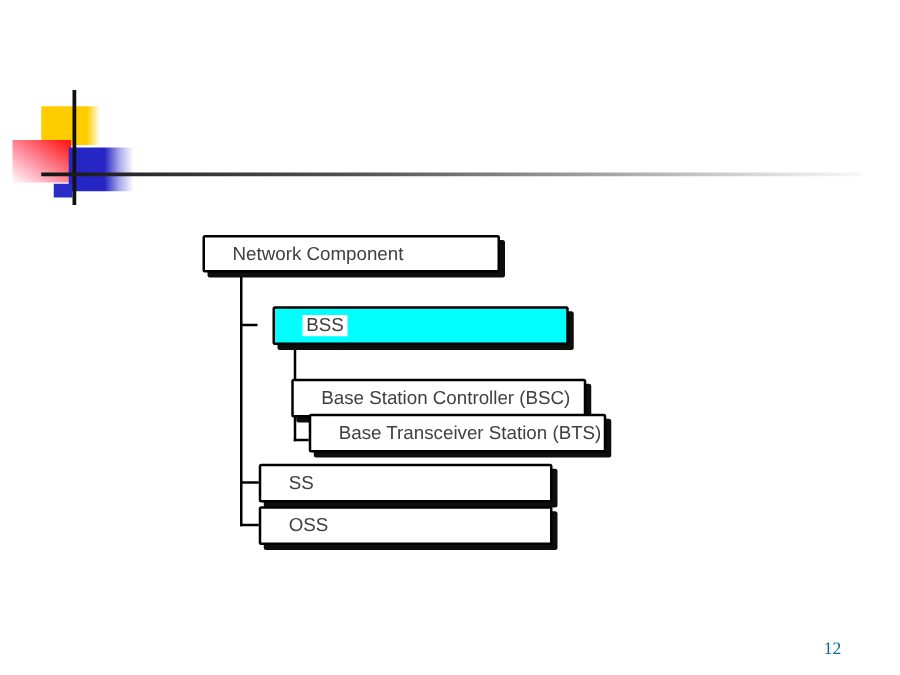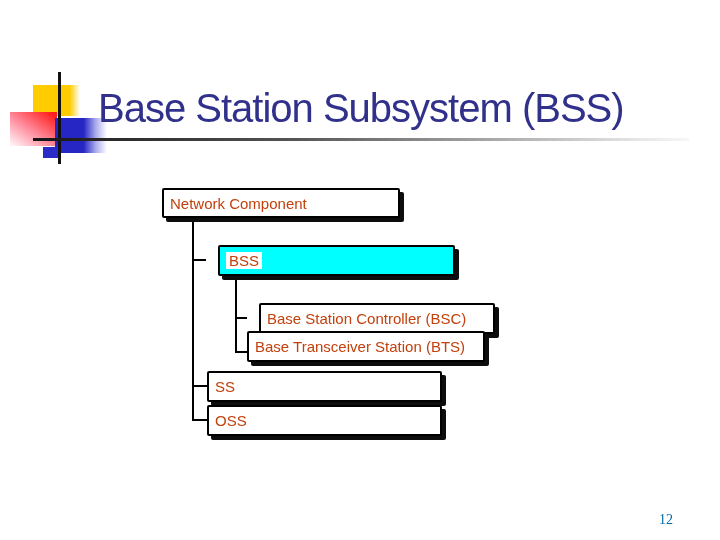--- a/index.html
+++ b/index.html
@@ -64,30 +64,30 @@
   
   .node {
     position: absolute;
     box-sizing: border-box;
     background: #ffffff;
     border: 2px solid #000000;
     border-radius: 2px;
     box-shadow: 4px 4px 0 #0d0d0d;
     display: flex;
     align-items: center;
-    padding-left: 6px;
+    padding-left: 22px;
     font-family: "Liberation Sans", sans-serif;
     font-size: 15px;
-    color: #c2410c;
+    color: #404040;
     white-space: nowrap;
   }
   .node-network { left: 162px; top: 188px; width: 238px; height: 30px; }
   .node-bss     { left: 206px; top: 245px; width: 237px; height: 31px; background: #00FFFF; margin-left: 12px; }
   .node-bss .hl { background: #ffffff; padding: 0 3px; }
-  .node-bsc     { left: 259px; top: 303px; width: 236px; height: 31px; }
+  .node-bsc     { left: 233px; top: 303px; width: 236px; height: 31px; }
   .node-bts     { left: 247px; top: 331px; width: 238px; height: 31px; }
   .node-ss      { left: 207px; top: 371px; width: 235px; height: 31px; }
   .node-oss     { left: 207px; top: 405px; width: 235px; height: 31px; }
 
   .conn {
     position: absolute;
     background: #000000;
   }
   .trunk-main { left: 192px; top: 218px; width: 2px;  height: 203px; }
   .stub-bss   { left: 192px; top: 259px; width: 14px; height: 2px; }
@@ -112,21 +112,20 @@
 
 <div id="slide">
 
   <div class="deco-yellow"></div>
   <div class="deco-red"></div>
   <div class="deco-blue"></div>
   <div class="deco-blue-tab"></div>
   <div class="deco-vline"></div>
   <div class="title-rule"></div>
 
-  <div class="slide-title">Base Station Subsystem (BSS)</div>
 
   <div>
 
     <div class="conn trunk-main"></div>
     <div class="conn stub-bss"></div>
     <div class="conn trunk-bss"></div>
     <div class="conn stub-bsc"></div>
     <div class="conn stub-bts"></div>
     <div class="conn stub-ss"></div>
     <div class="conn stub-oss"></div>

